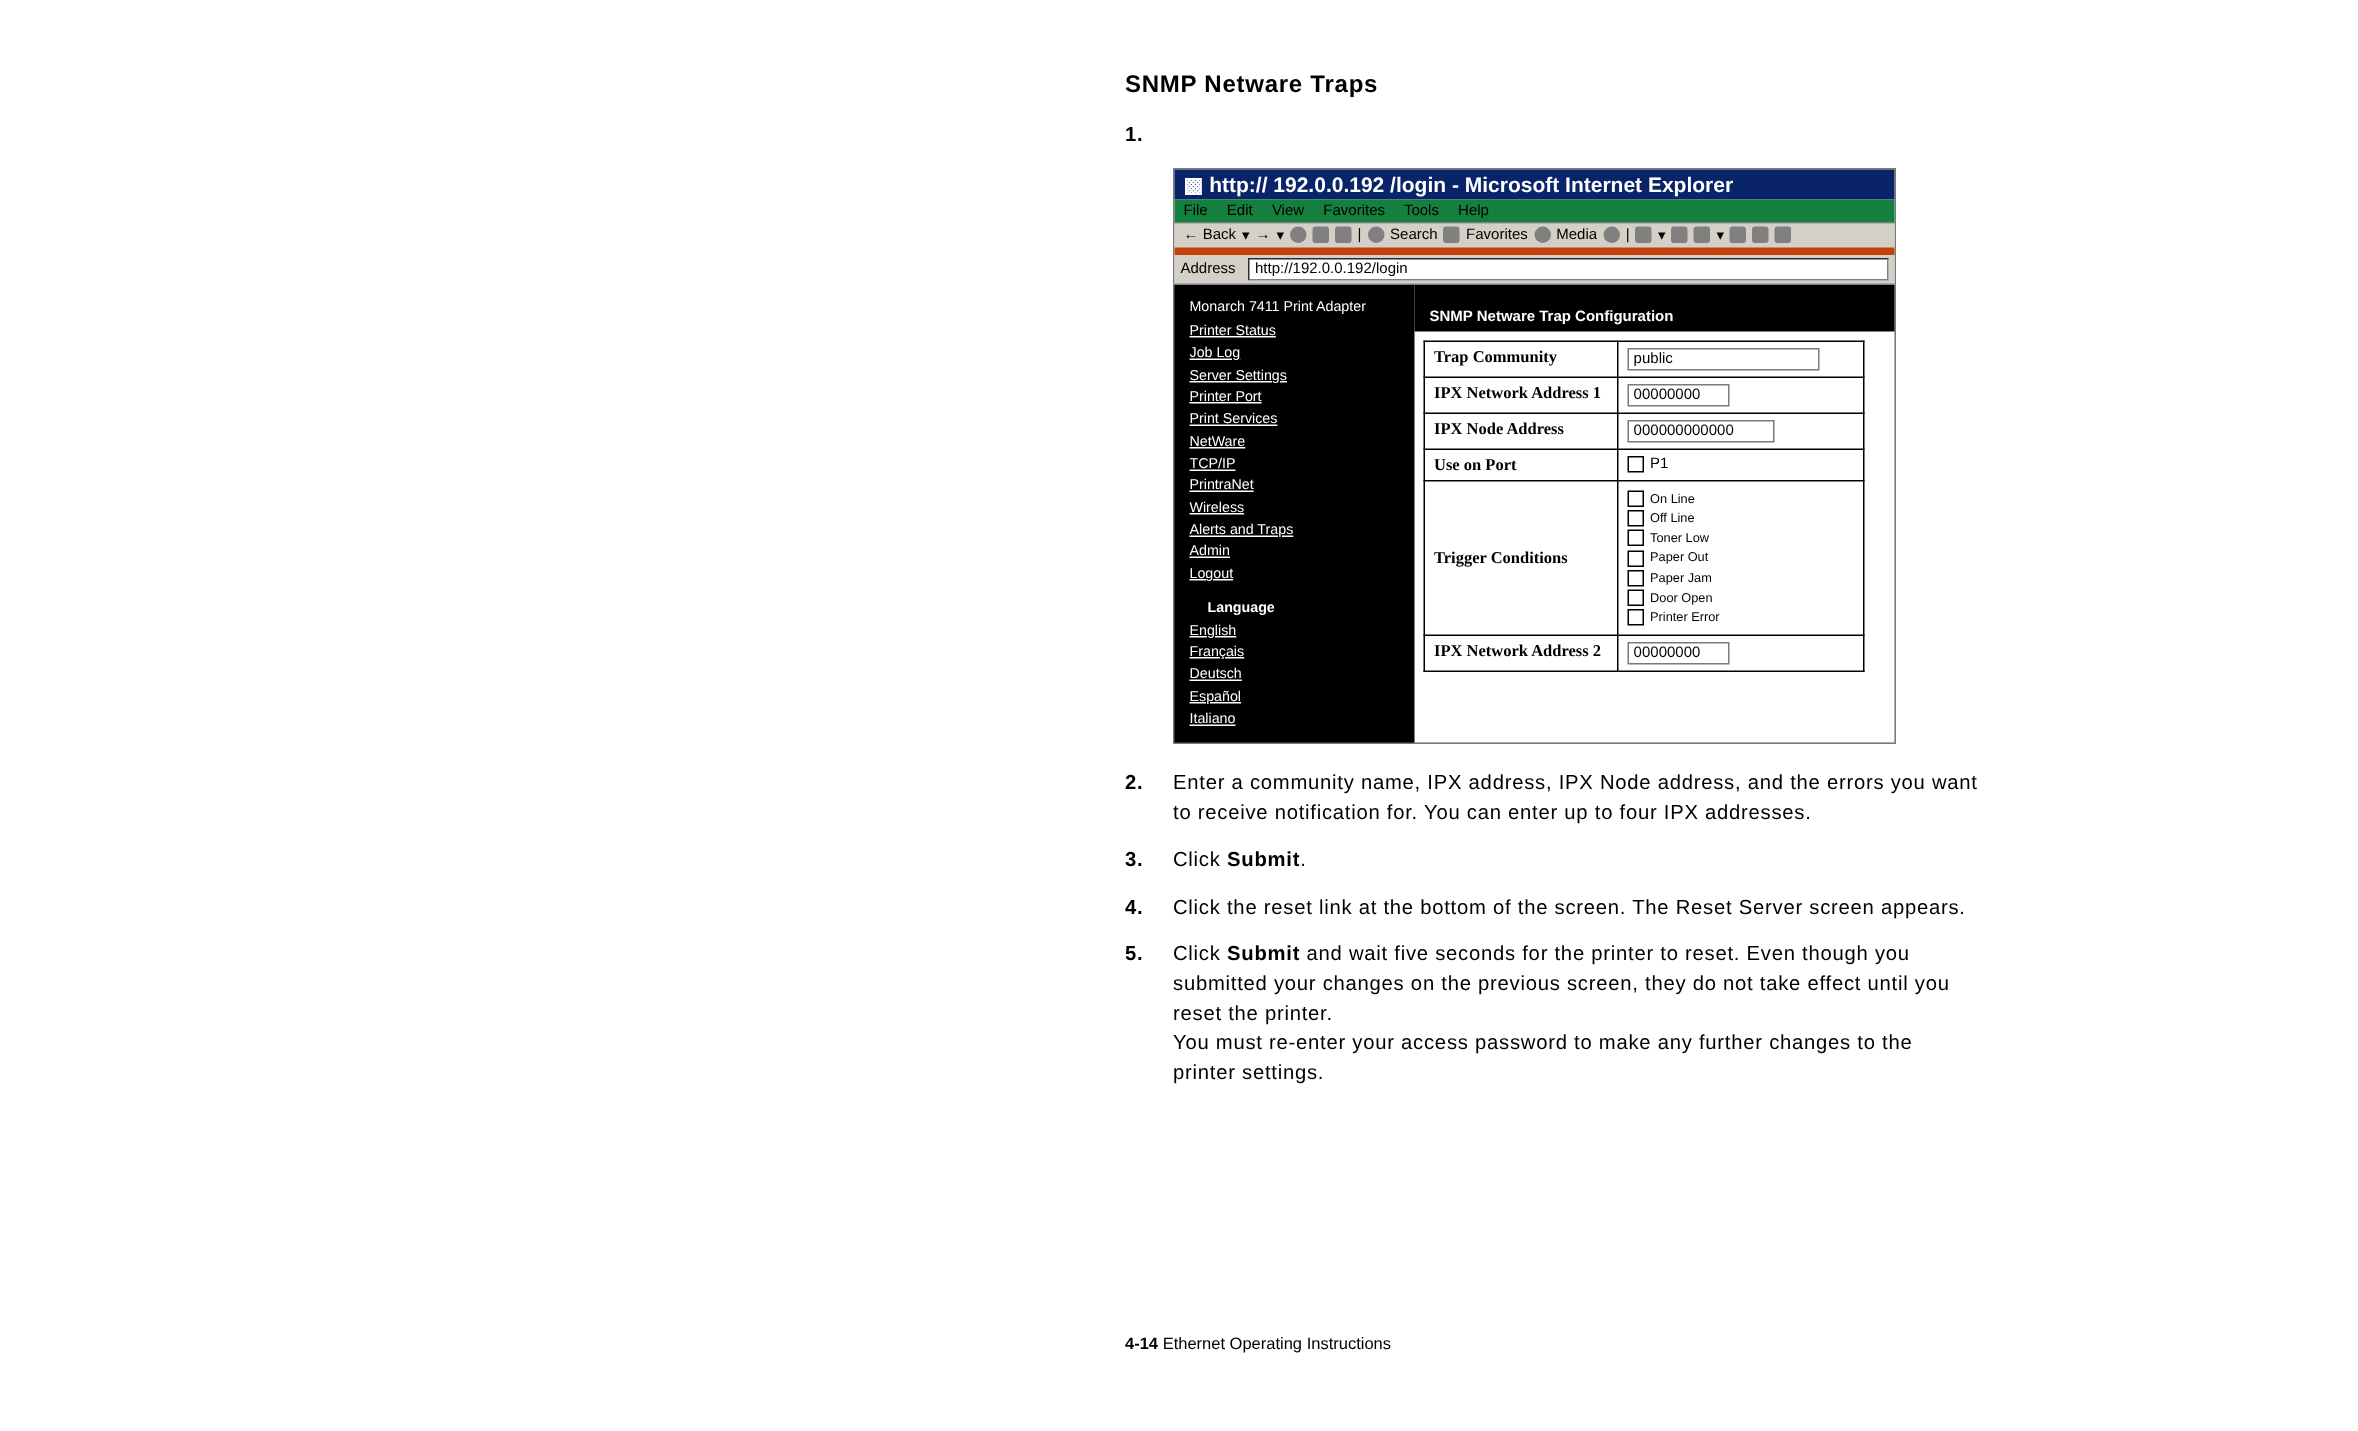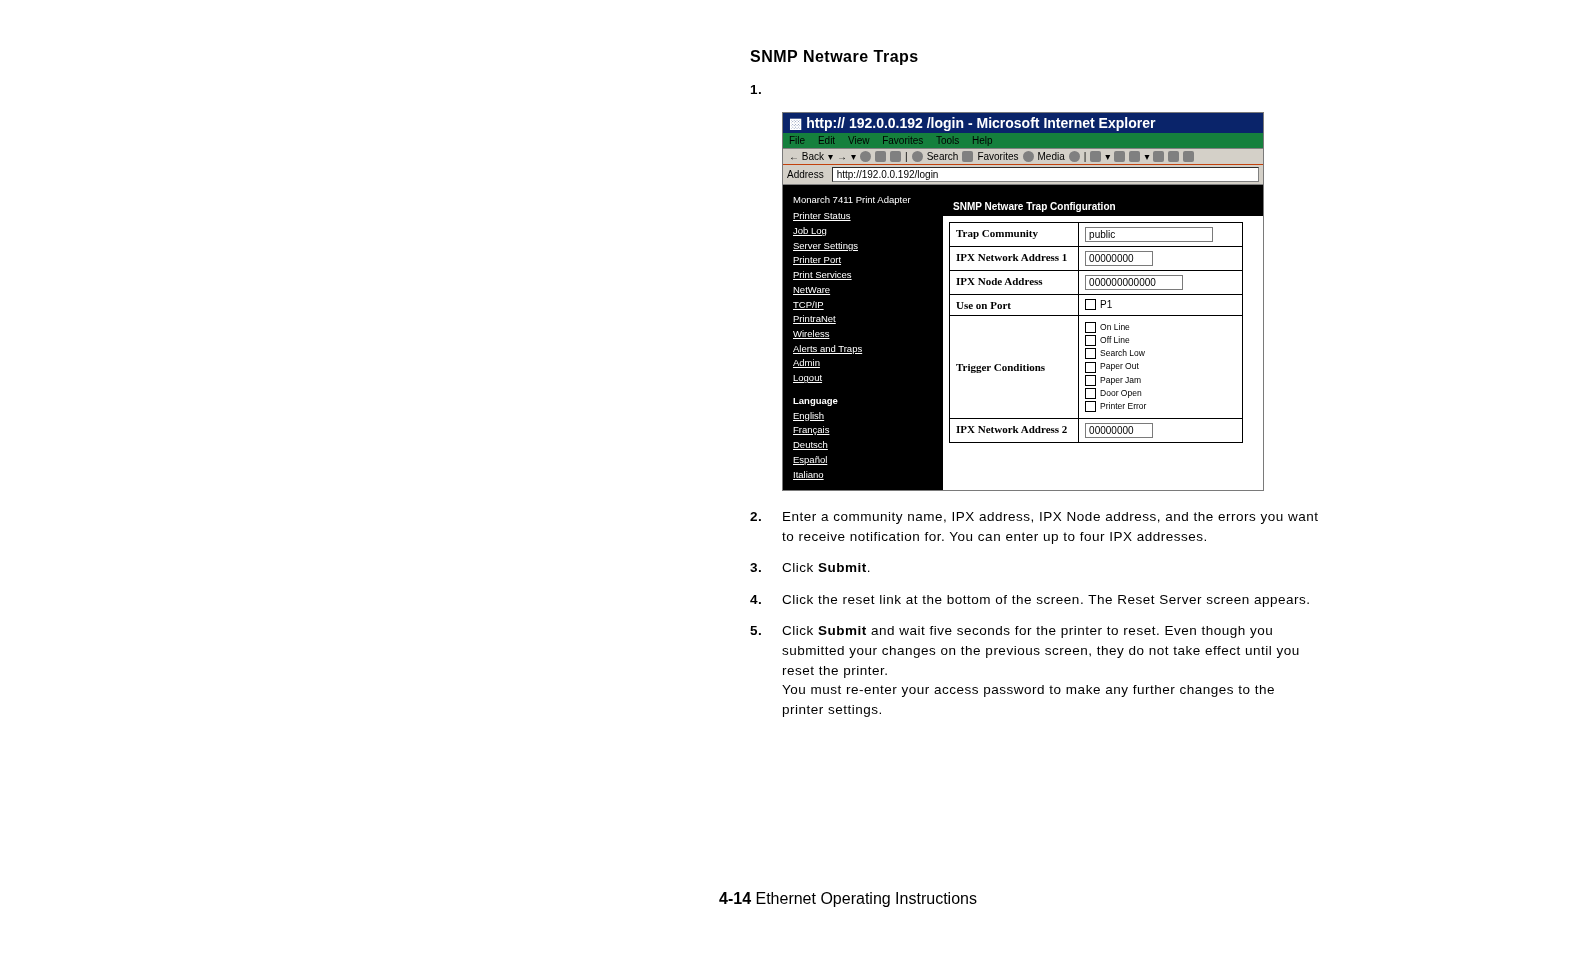--- a/index.html
+++ b/index.html
@@ -55,21 +55,21 @@
   }
   .ss-menubar {
     background: #15803d;
     border-bottom: 1px solid #808080;
     padding: 2px 6px;
     font-size: 10px;
   }
   .ss-menubar span { margin-right: 10px; }
   .ss-toolbar {
     background: #d4d0c8;
-    border-bottom: 1px solid #c2410c;
+    border-bottom: 5px solid #c2410c;
     padding: 2px 6px;
     font-size: 10px;
     display: flex;
     align-items: center;
     gap: 4px;
   }
   .ss-toolbar .tb-icon {
     display: inline-block;
     width: 11px;
     height: 11px;
@@ -113,20 +113,21 @@
   }
   .ss-sidebar a {
     color: #fff;
     text-decoration: underline;
     display: block;
   }
   .ss-sidebar .sb-heading {
     font-weight: bold;
     margin-top: 8px;
     color: #fff;
+    margin-left: 12px;
   }
   .ss-main {
     flex: 1;
     background: #fff;
     padding: 0;
     position: relative;
   }
   .ss-main-hdr {
     background: #000;
     color: #fff;
@@ -149,23 +150,23 @@
   .cfg-input {
     border: 1px solid #7a7a7a;
     font-size: 10px;
     padding: 1px 3px;
     font-family: inherit;
   }
   .chk { display: inline-block; width: 9px; height: 9px; border: 1px solid #000; margin-right: 4px; vertical-align: middle; }
   .trigger-list div { margin: 2px 0; font-size: 8.5px; }
   .footer {
     position: absolute;
-    left: 719px;
+    left: 750px;
     top: 890px;
-    font-size: 16px;
+    font-size: 11px;
   }
   .footer b { font-weight: bold; }
 </style>
 </head>
 <body>
 
 <div class="page">
   <div class="section-title">SNMP Netware Traps</div>
 
   <div class="step-line">
@@ -257,21 +258,21 @@
           <tr>
             <td class="label">Use on Port</td>
             <td><span class="chk"></span><span>P1</span></td>
           </tr>
           <tr>
             <td class="label" style="vertical-align:middle">Trigger Conditions</td>
             <td>
               <div class="trigger-list">
                 <div><span class="chk"></span><span>On Line</span></div>
                 <div><span class="chk"></span><span>Off Line</span></div>
-                <div><span class="chk"></span><span>Search Low</span></div>
+                <div><span class="chk"></span><span>Toner Low</span></div>
                 <div><span class="chk"></span><span>Paper Out</span></div>
                 <div><span class="chk"></span><span>Paper Jam</span></div>
                 <div><span class="chk"></span><span>Door Open</span></div>
                 <div><span class="chk"></span><span>Printer Error</span></div>
               </div>
             </td>
           </tr>
           <tr>
             <td class="label">IPX Network Address 2</td>
             <td><input class="cfg-input" style="width: 60px;" value="00000000"></td>

